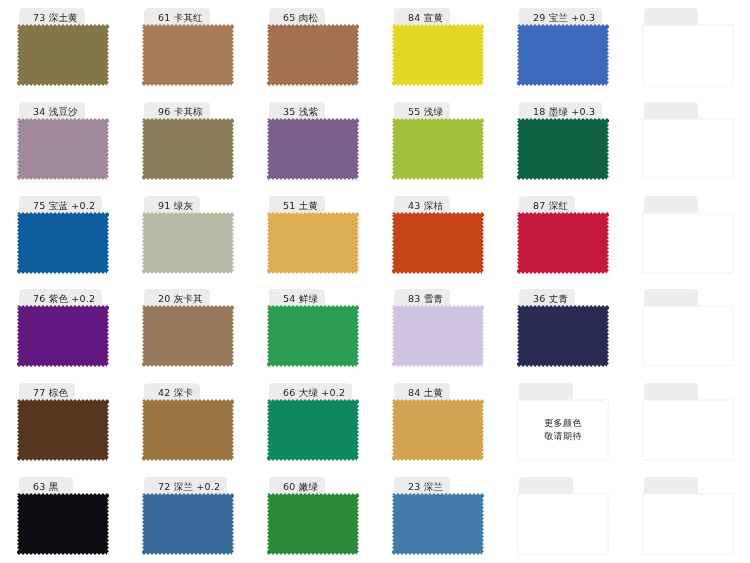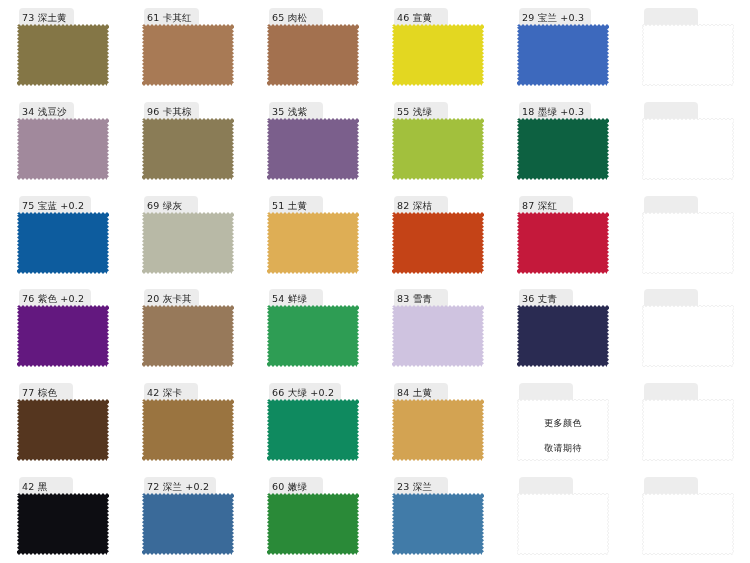--- a/index.html
+++ b/index.html
@@ -39,21 +39,21 @@
     height: 78px;
   }
   
   .tab {
     position: absolute;
     left: 2px;
     top: 0px;
     height: 20px;
     min-width: 54px;
     max-width: 96px;
-    padding: 0 7px 0 3px;
+    padding: 0 7px 0 14px;
     background: #ececec;
     border-radius: 4px 4px 0 0;
     display: flex;
     align-items: center;
     justify-content: flex-start;
     white-space: nowrap;
     z-index: 1;
   }
   .tab-label {
     font-size: 9.5px;
@@ -93,21 +93,20 @@
     justify-content: center;
     gap: 2px;
     z-index: 3;
     pointer-events: none;
   }
   .placeholder-text span {
     font-size: 9px;
     line-height: 11px;
     color: #1d1d1d;
     letter-spacing: 0.4px;
-    margin-top: 12px;
   }
 </style>
 </head>
 <body>
 
 <div id="root">
   <div class="grid" id="grid">
       <div class="cell">
         <div class="card">
           <div class="tab">
@@ -146,21 +145,21 @@
               <svg viewBox="0 0 92 62" preserveAspectRatio="none" xmlns="http://www.w3.org/2000/svg">
                 <path d="M 0,1.90 L 2.00,0 L 4.00,1.90 L 6.00,0 L 8.00,1.90 L 10.00,0 L 12.00,1.90 L 14.00,0 L 16.00,1.90 L 18.00,0 L 20.00,1.90 L 22.00,0 L 24.00,1.90 L 26.00,0 L 28.00,1.90 L 30.00,0 L 32.00,1.90 L 34.00,0 L 36.00,1.90 L 38.00,0 L 40.00,1.90 L 42.00,0 L 44.00,1.90 L 46.00,0 L 48.00,1.90 L 50.00,0 L 52.00,1.90 L 54.00,0 L 56.00,1.90 L 58.00,0 L 60.00,1.90 L 62.00,0 L 64.00,1.90 L 66.00,0 L 68.00,1.90 L 70.00,0 L 72.00,1.90 L 74.00,0 L 76.00,1.90 L 78.00,0 L 80.00,1.90 L 82.00,0 L 84.00,1.90 L 86.00,0 L 88.00,1.90 L 90.00,0 L 92.00,1.90 L 92.00,3.72 L 90.10,5.54 L 92.00,7.36 L 90.10,9.18 L 92.00,10.99 L 90.10,12.81 L 92.00,14.63 L 90.10,16.45 L 92.00,18.27 L 90.10,20.09 L 92.00,21.91 L 90.10,23.73 L 92.00,25.54 L 90.10,27.36 L 92.00,29.18 L 90.10,31.00 L 92.00,32.82 L 90.10,34.64 L 92.00,36.46 L 90.10,38.27 L 92.00,40.09 L 90.10,41.91 L 92.00,43.73 L 90.10,45.55 L 92.00,47.37 L 90.10,49.19 L 92.00,51.01 L 90.10,52.83 L 92.00,54.64 L 90.10,56.46 L 92.00,58.28 L 90.10,60.10 L 90.00,62.00 L 88.00,60.10 L 86.00,62.00 L 84.00,60.10 L 82.00,62.00 L 80.00,60.10 L 78.00,62.00 L 76.00,60.10 L 74.00,62.00 L 72.00,60.10 L 70.00,62.00 L 68.00,60.10 L 66.00,62.00 L 64.00,60.10 L 62.00,62.00 L 60.00,60.10 L 58.00,62.00 L 56.00,60.10 L 54.00,62.00 L 52.00,60.10 L 50.00,62.00 L 48.00,60.10 L 46.00,62.00 L 44.00,60.10 L 42.00,62.00 L 40.00,60.10 L 38.00,62.00 L 36.00,60.10 L 34.00,62.00 L 32.00,60.10 L 30.00,62.00 L 28.00,60.10 L 26.00,62.00 L 24.00,60.10 L 22.00,62.00 L 20.00,60.10 L 18.00,62.00 L 16.00,60.10 L 14.00,62.00 L 12.00,60.10 L 10.00,62.00 L 8.00,60.10 L 6.00,62.00 L 4.00,60.10 L 2.00,62.00 L 0.00,60.10 L 0,58.28 L 1.90,56.46 L 0,54.64 L 1.90,52.83 L 0,51.01 L 1.90,49.19 L 0,47.37 L 1.90,45.55 L 0,43.73 L 1.90,41.91 L 0,40.09 L 1.90,38.27 L 0,36.46 L 1.90,34.64 L 0,32.82 L 1.90,31.00 L 0,29.18 L 1.90,27.36 L 0,25.54 L 1.90,23.73 L 0,21.91 L 1.90,20.09 L 0,18.27 L 1.90,16.45 L 0,14.63 L 1.90,12.81 L 0,10.99 L 1.90,9.18 L 0,7.36 L 1.90,5.54 L 0,3.72 L 1.90,1.90 Z" fill="#a3714f"></path>
               </svg>
             </div>
           </div>
         </div>
       </div>
       <div class="cell">
         <div class="card">
           <div class="tab">
-            <span class="tab-label">46 宣黄</span>
+            <span class="tab-label">84 宣黄</span>
           </div>
           <div class="swatch-wrap">
             <div class="swatch">
               <svg viewBox="0 0 92 62" preserveAspectRatio="none" xmlns="http://www.w3.org/2000/svg">
                 <path d="M 0,1.90 L 2.00,0 L 4.00,1.90 L 6.00,0 L 8.00,1.90 L 10.00,0 L 12.00,1.90 L 14.00,0 L 16.00,1.90 L 18.00,0 L 20.00,1.90 L 22.00,0 L 24.00,1.90 L 26.00,0 L 28.00,1.90 L 30.00,0 L 32.00,1.90 L 34.00,0 L 36.00,1.90 L 38.00,0 L 40.00,1.90 L 42.00,0 L 44.00,1.90 L 46.00,0 L 48.00,1.90 L 50.00,0 L 52.00,1.90 L 54.00,0 L 56.00,1.90 L 58.00,0 L 60.00,1.90 L 62.00,0 L 64.00,1.90 L 66.00,0 L 68.00,1.90 L 70.00,0 L 72.00,1.90 L 74.00,0 L 76.00,1.90 L 78.00,0 L 80.00,1.90 L 82.00,0 L 84.00,1.90 L 86.00,0 L 88.00,1.90 L 90.00,0 L 92.00,1.90 L 92.00,3.72 L 90.10,5.54 L 92.00,7.36 L 90.10,9.18 L 92.00,10.99 L 90.10,12.81 L 92.00,14.63 L 90.10,16.45 L 92.00,18.27 L 90.10,20.09 L 92.00,21.91 L 90.10,23.73 L 92.00,25.54 L 90.10,27.36 L 92.00,29.18 L 90.10,31.00 L 92.00,32.82 L 90.10,34.64 L 92.00,36.46 L 90.10,38.27 L 92.00,40.09 L 90.10,41.91 L 92.00,43.73 L 90.10,45.55 L 92.00,47.37 L 90.10,49.19 L 92.00,51.01 L 90.10,52.83 L 92.00,54.64 L 90.10,56.46 L 92.00,58.28 L 90.10,60.10 L 90.00,62.00 L 88.00,60.10 L 86.00,62.00 L 84.00,60.10 L 82.00,62.00 L 80.00,60.10 L 78.00,62.00 L 76.00,60.10 L 74.00,62.00 L 72.00,60.10 L 70.00,62.00 L 68.00,60.10 L 66.00,62.00 L 64.00,60.10 L 62.00,62.00 L 60.00,60.10 L 58.00,62.00 L 56.00,60.10 L 54.00,62.00 L 52.00,60.10 L 50.00,62.00 L 48.00,60.10 L 46.00,62.00 L 44.00,60.10 L 42.00,62.00 L 40.00,60.10 L 38.00,62.00 L 36.00,60.10 L 34.00,62.00 L 32.00,60.10 L 30.00,62.00 L 28.00,60.10 L 26.00,62.00 L 24.00,60.10 L 22.00,62.00 L 20.00,60.10 L 18.00,62.00 L 16.00,60.10 L 14.00,62.00 L 12.00,60.10 L 10.00,62.00 L 8.00,60.10 L 6.00,62.00 L 4.00,60.10 L 2.00,62.00 L 0.00,60.10 L 0,58.28 L 1.90,56.46 L 0,54.64 L 1.90,52.83 L 0,51.01 L 1.90,49.19 L 0,47.37 L 1.90,45.55 L 0,43.73 L 1.90,41.91 L 0,40.09 L 1.90,38.27 L 0,36.46 L 1.90,34.64 L 0,32.82 L 1.90,31.00 L 0,29.18 L 1.90,27.36 L 0,25.54 L 1.90,23.73 L 0,21.91 L 1.90,20.09 L 0,18.27 L 1.90,16.45 L 0,14.63 L 1.90,12.81 L 0,10.99 L 1.90,9.18 L 0,7.36 L 1.90,5.54 L 0,3.72 L 1.90,1.90 Z" fill="#e3d721"></path>
               </svg>
             </div>
           </div>
         </div>
       </div>
@@ -286,21 +285,21 @@
               <svg viewBox="0 0 92 62" preserveAspectRatio="none" xmlns="http://www.w3.org/2000/svg">
                 <path d="M 0,1.90 L 2.00,0 L 4.00,1.90 L 6.00,0 L 8.00,1.90 L 10.00,0 L 12.00,1.90 L 14.00,0 L 16.00,1.90 L 18.00,0 L 20.00,1.90 L 22.00,0 L 24.00,1.90 L 26.00,0 L 28.00,1.90 L 30.00,0 L 32.00,1.90 L 34.00,0 L 36.00,1.90 L 38.00,0 L 40.00,1.90 L 42.00,0 L 44.00,1.90 L 46.00,0 L 48.00,1.90 L 50.00,0 L 52.00,1.90 L 54.00,0 L 56.00,1.90 L 58.00,0 L 60.00,1.90 L 62.00,0 L 64.00,1.90 L 66.00,0 L 68.00,1.90 L 70.00,0 L 72.00,1.90 L 74.00,0 L 76.00,1.90 L 78.00,0 L 80.00,1.90 L 82.00,0 L 84.00,1.90 L 86.00,0 L 88.00,1.90 L 90.00,0 L 92.00,1.90 L 92.00,3.72 L 90.10,5.54 L 92.00,7.36 L 90.10,9.18 L 92.00,10.99 L 90.10,12.81 L 92.00,14.63 L 90.10,16.45 L 92.00,18.27 L 90.10,20.09 L 92.00,21.91 L 90.10,23.73 L 92.00,25.54 L 90.10,27.36 L 92.00,29.18 L 90.10,31.00 L 92.00,32.82 L 90.10,34.64 L 92.00,36.46 L 90.10,38.27 L 92.00,40.09 L 90.10,41.91 L 92.00,43.73 L 90.10,45.55 L 92.00,47.37 L 90.10,49.19 L 92.00,51.01 L 90.10,52.83 L 92.00,54.64 L 90.10,56.46 L 92.00,58.28 L 90.10,60.10 L 90.00,62.00 L 88.00,60.10 L 86.00,62.00 L 84.00,60.10 L 82.00,62.00 L 80.00,60.10 L 78.00,62.00 L 76.00,60.10 L 74.00,62.00 L 72.00,60.10 L 70.00,62.00 L 68.00,60.10 L 66.00,62.00 L 64.00,60.10 L 62.00,62.00 L 60.00,60.10 L 58.00,62.00 L 56.00,60.10 L 54.00,62.00 L 52.00,60.10 L 50.00,62.00 L 48.00,60.10 L 46.00,62.00 L 44.00,60.10 L 42.00,62.00 L 40.00,60.10 L 38.00,62.00 L 36.00,60.10 L 34.00,62.00 L 32.00,60.10 L 30.00,62.00 L 28.00,60.10 L 26.00,62.00 L 24.00,60.10 L 22.00,62.00 L 20.00,60.10 L 18.00,62.00 L 16.00,60.10 L 14.00,62.00 L 12.00,60.10 L 10.00,62.00 L 8.00,60.10 L 6.00,62.00 L 4.00,60.10 L 2.00,62.00 L 0.00,60.10 L 0,58.28 L 1.90,56.46 L 0,54.64 L 1.90,52.83 L 0,51.01 L 1.90,49.19 L 0,47.37 L 1.90,45.55 L 0,43.73 L 1.90,41.91 L 0,40.09 L 1.90,38.27 L 0,36.46 L 1.90,34.64 L 0,32.82 L 1.90,31.00 L 0,29.18 L 1.90,27.36 L 0,25.54 L 1.90,23.73 L 0,21.91 L 1.90,20.09 L 0,18.27 L 1.90,16.45 L 0,14.63 L 1.90,12.81 L 0,10.99 L 1.90,9.18 L 0,7.36 L 1.90,5.54 L 0,3.72 L 1.90,1.90 Z" fill="#0d5c9e"></path>
               </svg>
             </div>
           </div>
         </div>
       </div>
       <div class="cell">
         <div class="card">
           <div class="tab">
-            <span class="tab-label">69 绿灰</span>
+            <span class="tab-label">91 绿灰</span>
           </div>
           <div class="swatch-wrap">
             <div class="swatch">
               <svg viewBox="0 0 92 62" preserveAspectRatio="none" xmlns="http://www.w3.org/2000/svg">
                 <path d="M 0,1.90 L 2.00,0 L 4.00,1.90 L 6.00,0 L 8.00,1.90 L 10.00,0 L 12.00,1.90 L 14.00,0 L 16.00,1.90 L 18.00,0 L 20.00,1.90 L 22.00,0 L 24.00,1.90 L 26.00,0 L 28.00,1.90 L 30.00,0 L 32.00,1.90 L 34.00,0 L 36.00,1.90 L 38.00,0 L 40.00,1.90 L 42.00,0 L 44.00,1.90 L 46.00,0 L 48.00,1.90 L 50.00,0 L 52.00,1.90 L 54.00,0 L 56.00,1.90 L 58.00,0 L 60.00,1.90 L 62.00,0 L 64.00,1.90 L 66.00,0 L 68.00,1.90 L 70.00,0 L 72.00,1.90 L 74.00,0 L 76.00,1.90 L 78.00,0 L 80.00,1.90 L 82.00,0 L 84.00,1.90 L 86.00,0 L 88.00,1.90 L 90.00,0 L 92.00,1.90 L 92.00,3.72 L 90.10,5.54 L 92.00,7.36 L 90.10,9.18 L 92.00,10.99 L 90.10,12.81 L 92.00,14.63 L 90.10,16.45 L 92.00,18.27 L 90.10,20.09 L 92.00,21.91 L 90.10,23.73 L 92.00,25.54 L 90.10,27.36 L 92.00,29.18 L 90.10,31.00 L 92.00,32.82 L 90.10,34.64 L 92.00,36.46 L 90.10,38.27 L 92.00,40.09 L 90.10,41.91 L 92.00,43.73 L 90.10,45.55 L 92.00,47.37 L 90.10,49.19 L 92.00,51.01 L 90.10,52.83 L 92.00,54.64 L 90.10,56.46 L 92.00,58.28 L 90.10,60.10 L 90.00,62.00 L 88.00,60.10 L 86.00,62.00 L 84.00,60.10 L 82.00,62.00 L 80.00,60.10 L 78.00,62.00 L 76.00,60.10 L 74.00,62.00 L 72.00,60.10 L 70.00,62.00 L 68.00,60.10 L 66.00,62.00 L 64.00,60.10 L 62.00,62.00 L 60.00,60.10 L 58.00,62.00 L 56.00,60.10 L 54.00,62.00 L 52.00,60.10 L 50.00,62.00 L 48.00,60.10 L 46.00,62.00 L 44.00,60.10 L 42.00,62.00 L 40.00,60.10 L 38.00,62.00 L 36.00,60.10 L 34.00,62.00 L 32.00,60.10 L 30.00,62.00 L 28.00,60.10 L 26.00,62.00 L 24.00,60.10 L 22.00,62.00 L 20.00,60.10 L 18.00,62.00 L 16.00,60.10 L 14.00,62.00 L 12.00,60.10 L 10.00,62.00 L 8.00,60.10 L 6.00,62.00 L 4.00,60.10 L 2.00,62.00 L 0.00,60.10 L 0,58.28 L 1.90,56.46 L 0,54.64 L 1.90,52.83 L 0,51.01 L 1.90,49.19 L 0,47.37 L 1.90,45.55 L 0,43.73 L 1.90,41.91 L 0,40.09 L 1.90,38.27 L 0,36.46 L 1.90,34.64 L 0,32.82 L 1.90,31.00 L 0,29.18 L 1.90,27.36 L 0,25.54 L 1.90,23.73 L 0,21.91 L 1.90,20.09 L 0,18.27 L 1.90,16.45 L 0,14.63 L 1.90,12.81 L 0,10.99 L 1.90,9.18 L 0,7.36 L 1.90,5.54 L 0,3.72 L 1.90,1.90 Z" fill="#b8b9a6"></path>
               </svg>
             </div>
           </div>
         </div>
       </div>
@@ -314,21 +313,21 @@
               <svg viewBox="0 0 92 62" preserveAspectRatio="none" xmlns="http://www.w3.org/2000/svg">
                 <path d="M 0,1.90 L 2.00,0 L 4.00,1.90 L 6.00,0 L 8.00,1.90 L 10.00,0 L 12.00,1.90 L 14.00,0 L 16.00,1.90 L 18.00,0 L 20.00,1.90 L 22.00,0 L 24.00,1.90 L 26.00,0 L 28.00,1.90 L 30.00,0 L 32.00,1.90 L 34.00,0 L 36.00,1.90 L 38.00,0 L 40.00,1.90 L 42.00,0 L 44.00,1.90 L 46.00,0 L 48.00,1.90 L 50.00,0 L 52.00,1.90 L 54.00,0 L 56.00,1.90 L 58.00,0 L 60.00,1.90 L 62.00,0 L 64.00,1.90 L 66.00,0 L 68.00,1.90 L 70.00,0 L 72.00,1.90 L 74.00,0 L 76.00,1.90 L 78.00,0 L 80.00,1.90 L 82.00,0 L 84.00,1.90 L 86.00,0 L 88.00,1.90 L 90.00,0 L 92.00,1.90 L 92.00,3.72 L 90.10,5.54 L 92.00,7.36 L 90.10,9.18 L 92.00,10.99 L 90.10,12.81 L 92.00,14.63 L 90.10,16.45 L 92.00,18.27 L 90.10,20.09 L 92.00,21.91 L 90.10,23.73 L 92.00,25.54 L 90.10,27.36 L 92.00,29.18 L 90.10,31.00 L 92.00,32.82 L 90.10,34.64 L 92.00,36.46 L 90.10,38.27 L 92.00,40.09 L 90.10,41.91 L 92.00,43.73 L 90.10,45.55 L 92.00,47.37 L 90.10,49.19 L 92.00,51.01 L 90.10,52.83 L 92.00,54.64 L 90.10,56.46 L 92.00,58.28 L 90.10,60.10 L 90.00,62.00 L 88.00,60.10 L 86.00,62.00 L 84.00,60.10 L 82.00,62.00 L 80.00,60.10 L 78.00,62.00 L 76.00,60.10 L 74.00,62.00 L 72.00,60.10 L 70.00,62.00 L 68.00,60.10 L 66.00,62.00 L 64.00,60.10 L 62.00,62.00 L 60.00,60.10 L 58.00,62.00 L 56.00,60.10 L 54.00,62.00 L 52.00,60.10 L 50.00,62.00 L 48.00,60.10 L 46.00,62.00 L 44.00,60.10 L 42.00,62.00 L 40.00,60.10 L 38.00,62.00 L 36.00,60.10 L 34.00,62.00 L 32.00,60.10 L 30.00,62.00 L 28.00,60.10 L 26.00,62.00 L 24.00,60.10 L 22.00,62.00 L 20.00,60.10 L 18.00,62.00 L 16.00,60.10 L 14.00,62.00 L 12.00,60.10 L 10.00,62.00 L 8.00,60.10 L 6.00,62.00 L 4.00,60.10 L 2.00,62.00 L 0.00,60.10 L 0,58.28 L 1.90,56.46 L 0,54.64 L 1.90,52.83 L 0,51.01 L 1.90,49.19 L 0,47.37 L 1.90,45.55 L 0,43.73 L 1.90,41.91 L 0,40.09 L 1.90,38.27 L 0,36.46 L 1.90,34.64 L 0,32.82 L 1.90,31.00 L 0,29.18 L 1.90,27.36 L 0,25.54 L 1.90,23.73 L 0,21.91 L 1.90,20.09 L 0,18.27 L 1.90,16.45 L 0,14.63 L 1.90,12.81 L 0,10.99 L 1.90,9.18 L 0,7.36 L 1.90,5.54 L 0,3.72 L 1.90,1.90 Z" fill="#deae55"></path>
               </svg>
             </div>
           </div>
         </div>
       </div>
       <div class="cell">
         <div class="card">
           <div class="tab">
-            <span class="tab-label">82 深桔</span>
+            <span class="tab-label">43 深桔</span>
           </div>
           <div class="swatch-wrap">
             <div class="swatch">
               <svg viewBox="0 0 92 62" preserveAspectRatio="none" xmlns="http://www.w3.org/2000/svg">
                 <path d="M 0,1.90 L 2.00,0 L 4.00,1.90 L 6.00,0 L 8.00,1.90 L 10.00,0 L 12.00,1.90 L 14.00,0 L 16.00,1.90 L 18.00,0 L 20.00,1.90 L 22.00,0 L 24.00,1.90 L 26.00,0 L 28.00,1.90 L 30.00,0 L 32.00,1.90 L 34.00,0 L 36.00,1.90 L 38.00,0 L 40.00,1.90 L 42.00,0 L 44.00,1.90 L 46.00,0 L 48.00,1.90 L 50.00,0 L 52.00,1.90 L 54.00,0 L 56.00,1.90 L 58.00,0 L 60.00,1.90 L 62.00,0 L 64.00,1.90 L 66.00,0 L 68.00,1.90 L 70.00,0 L 72.00,1.90 L 74.00,0 L 76.00,1.90 L 78.00,0 L 80.00,1.90 L 82.00,0 L 84.00,1.90 L 86.00,0 L 88.00,1.90 L 90.00,0 L 92.00,1.90 L 92.00,3.72 L 90.10,5.54 L 92.00,7.36 L 90.10,9.18 L 92.00,10.99 L 90.10,12.81 L 92.00,14.63 L 90.10,16.45 L 92.00,18.27 L 90.10,20.09 L 92.00,21.91 L 90.10,23.73 L 92.00,25.54 L 90.10,27.36 L 92.00,29.18 L 90.10,31.00 L 92.00,32.82 L 90.10,34.64 L 92.00,36.46 L 90.10,38.27 L 92.00,40.09 L 90.10,41.91 L 92.00,43.73 L 90.10,45.55 L 92.00,47.37 L 90.10,49.19 L 92.00,51.01 L 90.10,52.83 L 92.00,54.64 L 90.10,56.46 L 92.00,58.28 L 90.10,60.10 L 90.00,62.00 L 88.00,60.10 L 86.00,62.00 L 84.00,60.10 L 82.00,62.00 L 80.00,60.10 L 78.00,62.00 L 76.00,60.10 L 74.00,62.00 L 72.00,60.10 L 70.00,62.00 L 68.00,60.10 L 66.00,62.00 L 64.00,60.10 L 62.00,62.00 L 60.00,60.10 L 58.00,62.00 L 56.00,60.10 L 54.00,62.00 L 52.00,60.10 L 50.00,62.00 L 48.00,60.10 L 46.00,62.00 L 44.00,60.10 L 42.00,62.00 L 40.00,60.10 L 38.00,62.00 L 36.00,60.10 L 34.00,62.00 L 32.00,60.10 L 30.00,62.00 L 28.00,60.10 L 26.00,62.00 L 24.00,60.10 L 22.00,62.00 L 20.00,60.10 L 18.00,62.00 L 16.00,60.10 L 14.00,62.00 L 12.00,60.10 L 10.00,62.00 L 8.00,60.10 L 6.00,62.00 L 4.00,60.10 L 2.00,62.00 L 0.00,60.10 L 0,58.28 L 1.90,56.46 L 0,54.64 L 1.90,52.83 L 0,51.01 L 1.90,49.19 L 0,47.37 L 1.90,45.55 L 0,43.73 L 1.90,41.91 L 0,40.09 L 1.90,38.27 L 0,36.46 L 1.90,34.64 L 0,32.82 L 1.90,31.00 L 0,29.18 L 1.90,27.36 L 0,25.54 L 1.90,23.73 L 0,21.91 L 1.90,20.09 L 0,18.27 L 1.90,16.45 L 0,14.63 L 1.90,12.81 L 0,10.99 L 1.90,9.18 L 0,7.36 L 1.90,5.54 L 0,3.72 L 1.90,1.90 Z" fill="#c44317"></path>
               </svg>
             </div>
           </div>
         </div>
       </div>
@@ -528,21 +527,21 @@
               <svg viewBox="0 0 92 62" preserveAspectRatio="none" xmlns="http://www.w3.org/2000/svg">
                 <path d="M 0,1.90 L 2.00,0 L 4.00,1.90 L 6.00,0 L 8.00,1.90 L 10.00,0 L 12.00,1.90 L 14.00,0 L 16.00,1.90 L 18.00,0 L 20.00,1.90 L 22.00,0 L 24.00,1.90 L 26.00,0 L 28.00,1.90 L 30.00,0 L 32.00,1.90 L 34.00,0 L 36.00,1.90 L 38.00,0 L 40.00,1.90 L 42.00,0 L 44.00,1.90 L 46.00,0 L 48.00,1.90 L 50.00,0 L 52.00,1.90 L 54.00,0 L 56.00,1.90 L 58.00,0 L 60.00,1.90 L 62.00,0 L 64.00,1.90 L 66.00,0 L 68.00,1.90 L 70.00,0 L 72.00,1.90 L 74.00,0 L 76.00,1.90 L 78.00,0 L 80.00,1.90 L 82.00,0 L 84.00,1.90 L 86.00,0 L 88.00,1.90 L 90.00,0 L 92.00,1.90 L 92.00,3.72 L 90.10,5.54 L 92.00,7.36 L 90.10,9.18 L 92.00,10.99 L 90.10,12.81 L 92.00,14.63 L 90.10,16.45 L 92.00,18.27 L 90.10,20.09 L 92.00,21.91 L 90.10,23.73 L 92.00,25.54 L 90.10,27.36 L 92.00,29.18 L 90.10,31.00 L 92.00,32.82 L 90.10,34.64 L 92.00,36.46 L 90.10,38.27 L 92.00,40.09 L 90.10,41.91 L 92.00,43.73 L 90.10,45.55 L 92.00,47.37 L 90.10,49.19 L 92.00,51.01 L 90.10,52.83 L 92.00,54.64 L 90.10,56.46 L 92.00,58.28 L 90.10,60.10 L 90.00,62.00 L 88.00,60.10 L 86.00,62.00 L 84.00,60.10 L 82.00,62.00 L 80.00,60.10 L 78.00,62.00 L 76.00,60.10 L 74.00,62.00 L 72.00,60.10 L 70.00,62.00 L 68.00,60.10 L 66.00,62.00 L 64.00,60.10 L 62.00,62.00 L 60.00,60.10 L 58.00,62.00 L 56.00,60.10 L 54.00,62.00 L 52.00,60.10 L 50.00,62.00 L 48.00,60.10 L 46.00,62.00 L 44.00,60.10 L 42.00,62.00 L 40.00,60.10 L 38.00,62.00 L 36.00,60.10 L 34.00,62.00 L 32.00,60.10 L 30.00,62.00 L 28.00,60.10 L 26.00,62.00 L 24.00,60.10 L 22.00,62.00 L 20.00,60.10 L 18.00,62.00 L 16.00,60.10 L 14.00,62.00 L 12.00,60.10 L 10.00,62.00 L 8.00,60.10 L 6.00,62.00 L 4.00,60.10 L 2.00,62.00 L 0.00,60.10 L 0,58.28 L 1.90,56.46 L 0,54.64 L 1.90,52.83 L 0,51.01 L 1.90,49.19 L 0,47.37 L 1.90,45.55 L 0,43.73 L 1.90,41.91 L 0,40.09 L 1.90,38.27 L 0,36.46 L 1.90,34.64 L 0,32.82 L 1.90,31.00 L 0,29.18 L 1.90,27.36 L 0,25.54 L 1.90,23.73 L 0,21.91 L 1.90,20.09 L 0,18.27 L 1.90,16.45 L 0,14.63 L 1.90,12.81 L 0,10.99 L 1.90,9.18 L 0,7.36 L 1.90,5.54 L 0,3.72 L 1.90,1.90 Z" fill="#ffffff" stroke="#f0f0f0" stroke-width="1"></path>
               </svg>
             </div>
           </div>
         </div>
       </div>
       <div class="cell">
         <div class="card">
           <div class="tab">
-            <span class="tab-label">42 黑</span>
+            <span class="tab-label">63 黑</span>
           </div>
           <div class="swatch-wrap">
             <div class="swatch">
               <svg viewBox="0 0 92 62" preserveAspectRatio="none" xmlns="http://www.w3.org/2000/svg">
                 <path d="M 0,1.90 L 2.00,0 L 4.00,1.90 L 6.00,0 L 8.00,1.90 L 10.00,0 L 12.00,1.90 L 14.00,0 L 16.00,1.90 L 18.00,0 L 20.00,1.90 L 22.00,0 L 24.00,1.90 L 26.00,0 L 28.00,1.90 L 30.00,0 L 32.00,1.90 L 34.00,0 L 36.00,1.90 L 38.00,0 L 40.00,1.90 L 42.00,0 L 44.00,1.90 L 46.00,0 L 48.00,1.90 L 50.00,0 L 52.00,1.90 L 54.00,0 L 56.00,1.90 L 58.00,0 L 60.00,1.90 L 62.00,0 L 64.00,1.90 L 66.00,0 L 68.00,1.90 L 70.00,0 L 72.00,1.90 L 74.00,0 L 76.00,1.90 L 78.00,0 L 80.00,1.90 L 82.00,0 L 84.00,1.90 L 86.00,0 L 88.00,1.90 L 90.00,0 L 92.00,1.90 L 92.00,3.72 L 90.10,5.54 L 92.00,7.36 L 90.10,9.18 L 92.00,10.99 L 90.10,12.81 L 92.00,14.63 L 90.10,16.45 L 92.00,18.27 L 90.10,20.09 L 92.00,21.91 L 90.10,23.73 L 92.00,25.54 L 90.10,27.36 L 92.00,29.18 L 90.10,31.00 L 92.00,32.82 L 90.10,34.64 L 92.00,36.46 L 90.10,38.27 L 92.00,40.09 L 90.10,41.91 L 92.00,43.73 L 90.10,45.55 L 92.00,47.37 L 90.10,49.19 L 92.00,51.01 L 90.10,52.83 L 92.00,54.64 L 90.10,56.46 L 92.00,58.28 L 90.10,60.10 L 90.00,62.00 L 88.00,60.10 L 86.00,62.00 L 84.00,60.10 L 82.00,62.00 L 80.00,60.10 L 78.00,62.00 L 76.00,60.10 L 74.00,62.00 L 72.00,60.10 L 70.00,62.00 L 68.00,60.10 L 66.00,62.00 L 64.00,60.10 L 62.00,62.00 L 60.00,60.10 L 58.00,62.00 L 56.00,60.10 L 54.00,62.00 L 52.00,60.10 L 50.00,62.00 L 48.00,60.10 L 46.00,62.00 L 44.00,60.10 L 42.00,62.00 L 40.00,60.10 L 38.00,62.00 L 36.00,60.10 L 34.00,62.00 L 32.00,60.10 L 30.00,62.00 L 28.00,60.10 L 26.00,62.00 L 24.00,60.10 L 22.00,62.00 L 20.00,60.10 L 18.00,62.00 L 16.00,60.10 L 14.00,62.00 L 12.00,60.10 L 10.00,62.00 L 8.00,60.10 L 6.00,62.00 L 4.00,60.10 L 2.00,62.00 L 0.00,60.10 L 0,58.28 L 1.90,56.46 L 0,54.64 L 1.90,52.83 L 0,51.01 L 1.90,49.19 L 0,47.37 L 1.90,45.55 L 0,43.73 L 1.90,41.91 L 0,40.09 L 1.90,38.27 L 0,36.46 L 1.90,34.64 L 0,32.82 L 1.90,31.00 L 0,29.18 L 1.90,27.36 L 0,25.54 L 1.90,23.73 L 0,21.91 L 1.90,20.09 L 0,18.27 L 1.90,16.45 L 0,14.63 L 1.90,12.81 L 0,10.99 L 1.90,9.18 L 0,7.36 L 1.90,5.54 L 0,3.72 L 1.90,1.90 Z" fill="#0d0d12"></path>
               </svg>
             </div>
           </div>
         </div>
       </div>

